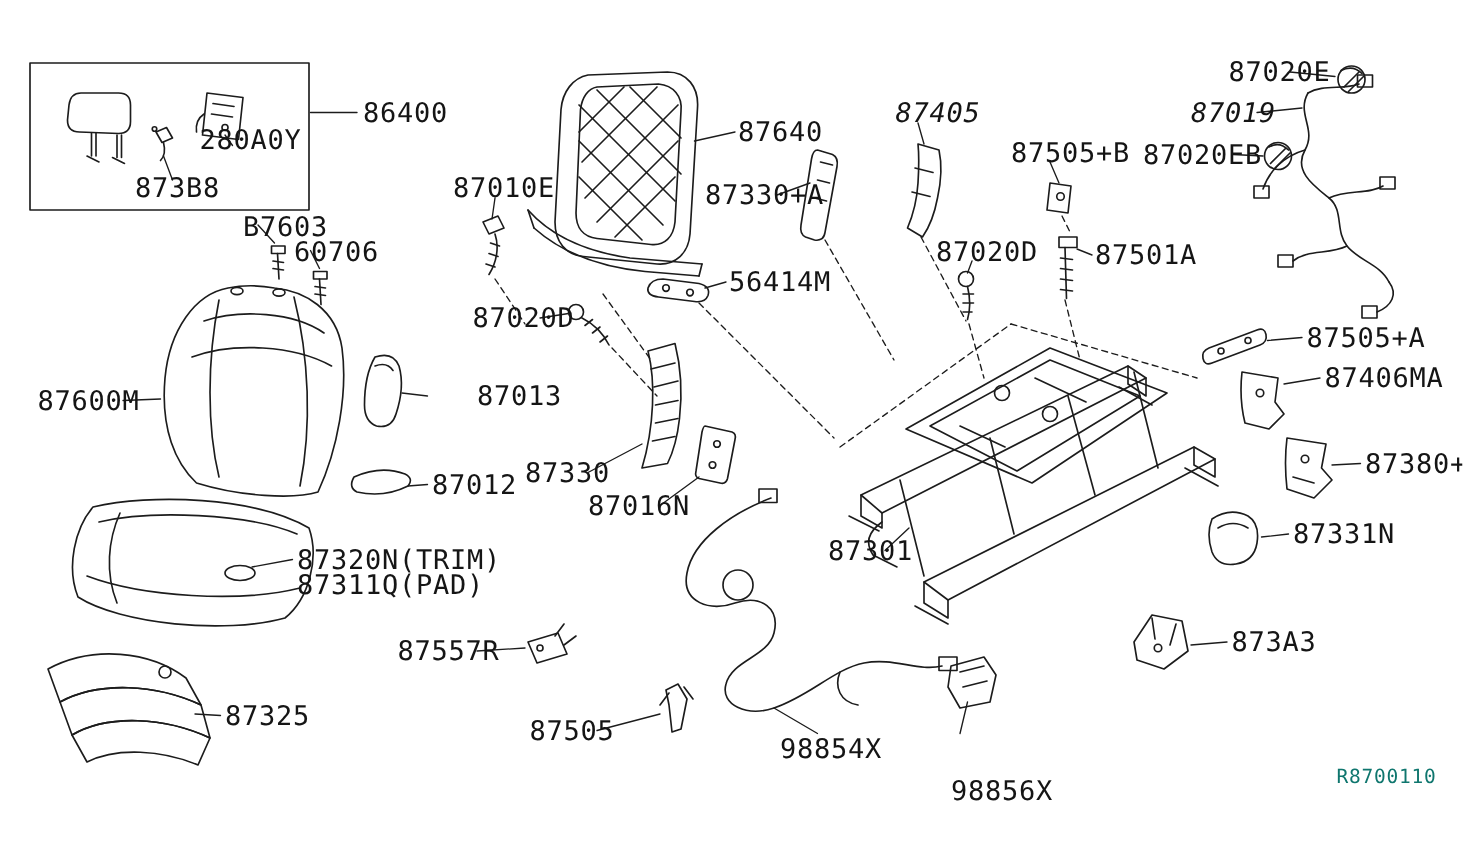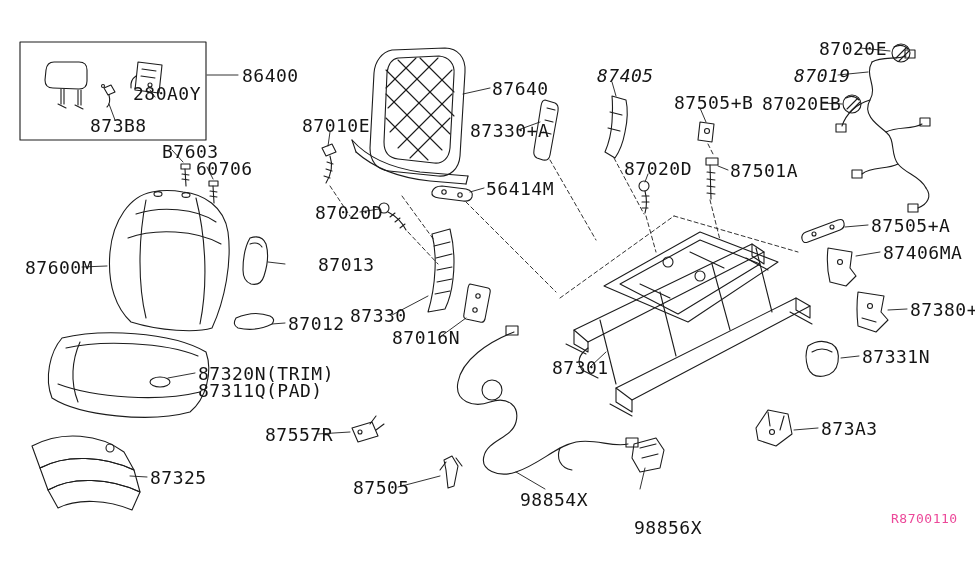--- a/index.html
+++ b/index.html
@@ -7,21 +7,21 @@
     position:relative;width:975px;height:566px;background:#ffffff;
     font-family:"DejaVu Sans Mono","Liberation Mono",monospace;
     overflow:hidden;
   }
   .art{position:absolute;left:0;top:0;}
   .part-label{
     position:absolute;font-size:18px;line-height:15px;color:#151515;
     white-space:nowrap;letter-spacing:0.5px;
   }
   .ref-code{
-    position:absolute;font-size:13px;color:#ec4899;letter-spacing:0.5px;
+    position:absolute;font-size:13px;color:#0f766e;letter-spacing:0.5px;
   }
 </style>
 </head>
 <body>
 
 <div class="canvas">
 
   <svg class="art" width="975" height="566" viewBox="0 0 975 566">
     <g stroke="#1c1c1c" fill="none" stroke-width="1.1" stroke-linecap="round" stroke-linejoin="round">
 

